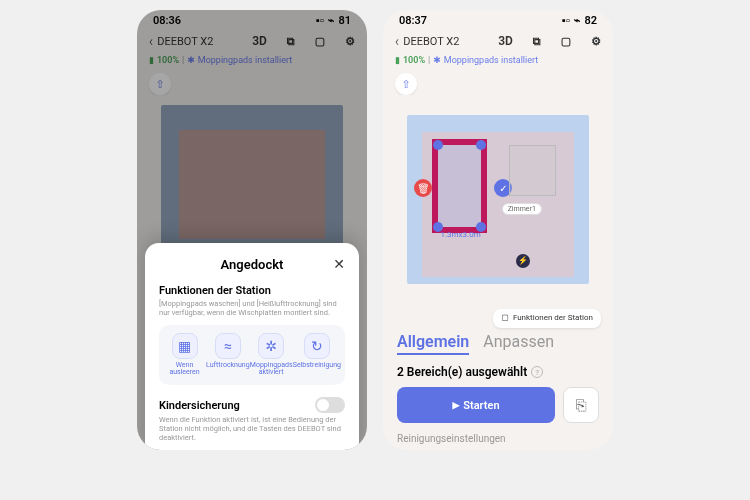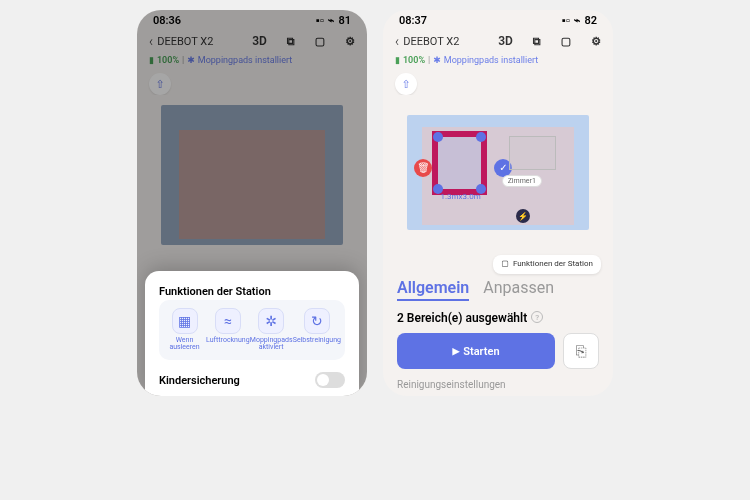--- a/index.html
+++ b/index.html
@@ -1,18 +1,18 @@
 <!DOCTYPE html>
 <html><head>
 <meta charset="utf-8">
 <style>
 *{box-sizing:border-box;margin:0;padding:0;font-family:-apple-system,BlinkMacSystemFont,"Segoe UI",Roboto,sans-serif;}
 body{background:#f0f0f0;display:flex;justify-content:center;padding:10px;}
 .pair{display:flex;gap:16px;}
-.phone{width:230px;height:386px;background:#f5f2f0;border-radius:24px;overflow:hidden;position:relative;display:flex;flex-direction:column;}
+.phone{width:230px;height:440px;background:#f5f2f0;border-radius:24px;overflow:hidden;position:relative;display:flex;flex-direction:column;}
 .status-bar{display:flex;justify-content:space-between;align-items:center;padding:4px 16px 2px;font-size:11px;font-weight:600;}
 .status-right{display:flex;gap:4px;align-items:center;}
 .header{display:flex;align-items:center;justify-content:space-between;padding:4px 12px;font-size:11px;color:#333;}
 .header-left{display:flex;align-items:center;gap:4px;}
 .header-right{display:flex;gap:20px;font-size:12px;align-items:center;font-weight:600;}
 .sub-status{font-size:9px;color:#4aa058;padding:2px 12px;display:flex;align-items:center;gap:3px;}
 .sub-status .pct{color:#4aa058;font-weight:600;}
 .sub-status .pipe{color:#999;}
 .sub-status .link{color:#6b7ee8;}
 .compass{width:22px;height:22px;background:#fff;border-radius:50%;margin:6px 0 0 12px;display:flex;align-items:center;justify-content:center;box-shadow:0 1px 2px rgba(0,0,0,0.1);color:#6b7ee8;font-size:11px;}
@@ -44,21 +44,21 @@
 .zone-dim{position:absolute;left:2px;bottom:-12px;font-size:8px;color:#5e72e4;}
 .del-btn{position:absolute;width:18px;height:18px;background:#e84a4a;border-radius:50%;display:flex;align-items:center;justify-content:center;color:#fff;font-size:10px;}
 .ok-btn{position:absolute;width:18px;height:18px;background:#5e72e4;border-radius:50%;display:flex;align-items:center;justify-content:center;color:#fff;font-size:10px;}
 .zone2{position:absolute;border:1px solid #bbb;background:rgba(200,200,200,0.25);}
 .room-label{position:absolute;background:#fff;border:1px solid #ddd;border-radius:8px;padding:1px 5px;font-size:7px;color:#666;}
 .dock-dot{position:absolute;width:14px;height:14px;background:#2b2b4a;border-radius:50%;display:flex;align-items:center;justify-content:center;color:#d6b84a;font-size:8px;}
 .funcs-pill{position:absolute;right:12px;bottom:-4px;background:#fff;border-radius:8px;padding:5px 8px;font-size:8px;color:#333;display:flex;align-items:center;gap:4px;box-shadow:0 1px 3px rgba(0,0,0,0.1);line-height:1.1;}
 .tabs{display:flex;gap:14px;padding:8px 14px 4px;font-size:16px;}
 .tab{color:#999;}
 .tab.active{color:#5e72e4;font-weight:600;border-bottom:2px solid #5e72e4;padding-bottom:2px;}
-.selected{padding:6px 14px 8px;font-size:12px;font-weight:600;display:flex;gap:4px;}
+.selected{padding:6px 14px 8px;font-size:12px;font-weight:600;display:flex;align-items:center;gap:4px;}
 .q-mark{width:12px;height:12px;border:1px solid #bbb;color:#bbb;border-radius:50%;font-size:8px;display:flex;align-items:center;justify-content:center;}
 .start-row{display:flex;gap:8px;padding:0 14px 10px;}
 .start-btn{flex:1;background:#5e72e4;color:#fff;border-radius:8px;display:flex;align-items:center;justify-content:center;gap:4px;font-size:11px;font-weight:600;height:36px;}
 .start-btn .play{font-size:9px;}
 .save-btn{width:36px;height:36px;background:#fff;border:1px solid #ddd;border-radius:8px;display:flex;align-items:center;justify-content:center;font-size:14px;color:#666;}
 .settings-link{font-size:10px;color:#999;padding:0 14px 6px;}
 .ico{font-size:11px;}
 .chev{font-size:14px;font-weight:300;}
 </style>
 </head>
@@ -95,21 +95,26 @@
     <span class="link">Moppingpads installiert</span>
   </div>
   <div class="compass">⇧</div>
   <div class="map-area dimmed">
     <div class="map-floor" style="top:10px;bottom:auto;height:140px;">
       <div class="map-room" style="left:10%;top:18%;width:80%;height:78%;"></div>
     </div>
   </div>
   <div class="dim-overlay"></div>
   <div class="sheet">
+    <div class="sheet-head">
+      <span class="sheet-title">Angedockt</span>
+      <span class="sheet-close">✕</span>
+    </div>
     <div class="section-title">Funktionen der Station</div>
+    <div class="section-sub">[Moppingpads waschen] und [Heißlufttrocknung] sind nur verfügbar, wenn die Wischplatten montiert sind.</div>
     <div class="funcs">
       <div class="func">
         <div class="func-ico">▦</div>
         <div class="func-label">Wenn ausleeren</div>
       </div>
       <div class="func">
         <div class="func-ico">≈</div>
         <div class="func-label">Lufttrocknung</div>
       </div>
       <div class="func">
@@ -118,20 +123,21 @@
       </div>
       <div class="func">
         <div class="func-ico">↻</div>
         <div class="func-label">Selbstreinigung</div>
       </div>
     </div>
     <div class="child-row">
       <span class="child-title">Kindersicherung</span>
       <span class="toggle"></span>
     </div>
+    <div class="child-sub">Wenn die Funktion aktiviert ist, ist eine Bedienung der Station nicht möglich, und die Tasten des DEEBOT sind deaktiviert.</div>
   </div>
 </div>
 
 <div class="phone">
   <div class="status-bar">
     <span>08:37</span>
     <span class="status-right">
       <span>▪▫</span>
       <span>⌁</span>
       <span>82</span>

